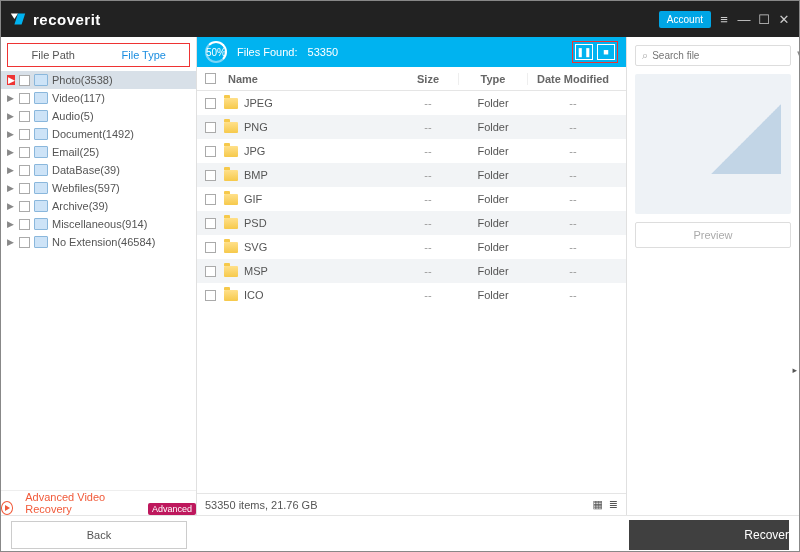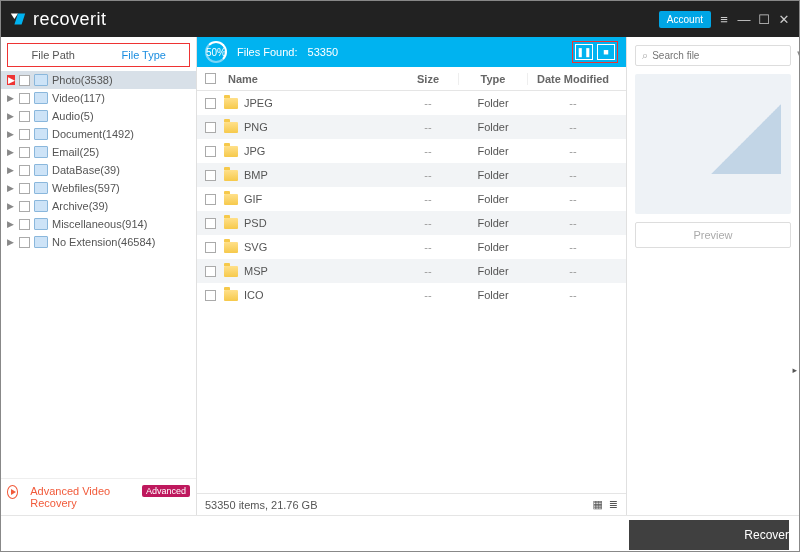--- a/index.html
+++ b/index.html
@@ -1,36 +1,36 @@
 <!DOCTYPE html>
 <html><head>
 <meta charset="utf-8">
 <style>
 *{box-sizing:border-box;margin:0;padding:0;font-family:Segoe UI,Arial,sans-serif;font-size:11px;color:#555}
 body{background:#fff;width:800px;height:552px;overflow:hidden;border:1px solid #888}
 .titlebar{height:36px;background:#222;display:flex;align-items:center;padding:0 8px}
 .logo{display:flex;align-items:center;gap:6px}
 .logo-mark{width:18px;height:18px;position:relative}
-.logo-text{color:#fff;font-size:18px;font-weight:400;letter-spacing:.5px}
+.logo-text{color:#fff;font-size:15px;font-weight:700;letter-spacing:.5px}
 .titlebar-right{margin-left:auto;display:flex;align-items:center;gap:6px}
 .account-btn{background:#00a5e5;color:#fff;padding:3px 8px;border-radius:2px;font-size:10px}
 .win-btn{color:#ccc;font-size:13px;width:14px;text-align:center;cursor:pointer}
 .main{display:flex;height:478px}
 .sidebar{width:196px;border-right:1px solid #e0e0e0;display:flex;flex-direction:column}
 .tabs{display:flex;border:1.5px solid #e33;margin:6px 6px 0}
 .tab{flex:1;text-align:center;padding:5px 0;background:#fff;cursor:pointer}
 .tab.active{color:#1a8de0;font-weight:500}
 .tree{flex:1;padding:4px 0;overflow:auto}
 .tree-item{display:flex;align-items:center;gap:4px;padding:3px 6px;cursor:pointer}
 .tree-item.sel{background:#d8e0e8}
 .caret{width:8px;font-size:9px;color:#888}
 .caret.hl{background:#e33;color:#fff;border:1px solid #e33;line-height:8px}
 .chk{width:11px;height:11px;border:1px solid #aaa;background:#fff}
 .ficon{width:14px;height:12px;background:#cde3f7;border:1px solid #8ab7dc;border-radius:1px}
-.adv-row{display:flex;align-items:flex-start;gap:12px;padding:6px;border-top:1px solid #eee}
+.adv-row{display:flex;align-items:flex-end;gap:12px;border-top:1px solid #eee}
 .adv-icon{width:14px;height:14px;border:1.5px solid #f15a3a;border-radius:50%;position:relative}
 .adv-icon::after{content:'';position:absolute;left:3px;top:3px;border-left:5px solid #f15a3a;border-top:3px solid transparent;border-bottom:3px solid transparent}
 .adv-text{color:#f15a3a;font-weight:500}
 .adv-badge{background:#be185d;color:#fff;font-size:9px;padding:1px 4px;border-radius:2px;margin-left:auto}
 .center{flex:1;display:flex;flex-direction:column;border-right:1px solid #e0e0e0}
 .scanbar{height:30px;background:#00b3f0;display:flex;align-items:center;padding:0 8px;gap:10px}
 .pct-circle{width:22px;height:22px;border:2px solid #7dd5f6;border-top-color:#fff;border-right-color:#fff;border-radius:50%;display:flex;align-items:center;justify-content:center;color:#fff;font-size:10px}
 .scan-text{color:#fff;font-size:11px}
 .scan-ctrl{margin-left:auto;display:flex;gap:4px;border:1.5px solid #e33;padding:2px}
 .scan-btn{width:18px;height:16px;border:1px solid #fff;display:flex;align-items:center;justify-content:center;background:#00b3f0}
@@ -274,14 +274,15 @@
       </div>
       <span class="filter-icon">∇</span>
     </div>
     <div class="preview-box"></div>
     <div class="preview-btn">Preview</div>
     <span class="tiny-caret">▸</span>
   </div>
 </div>
 
 <div class="footer">
+  <div class="back-btn">Back</div>
   <div class="recover-btn">Recover</div>
 </div>
 
 </body></html>

